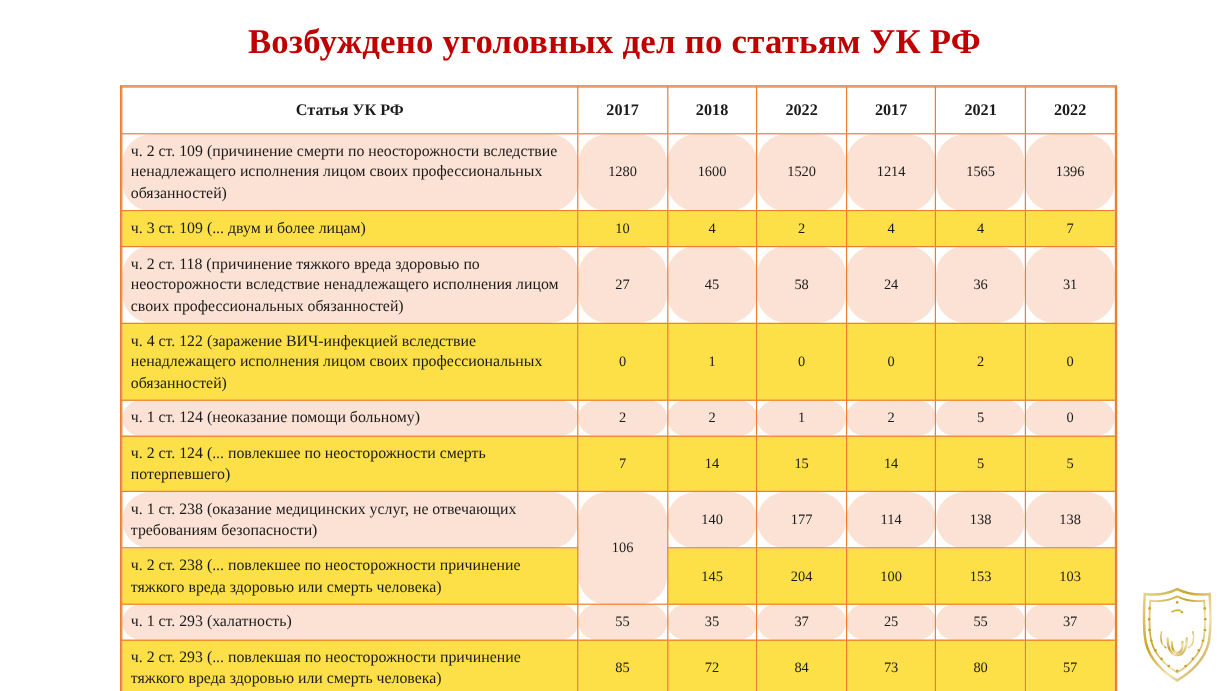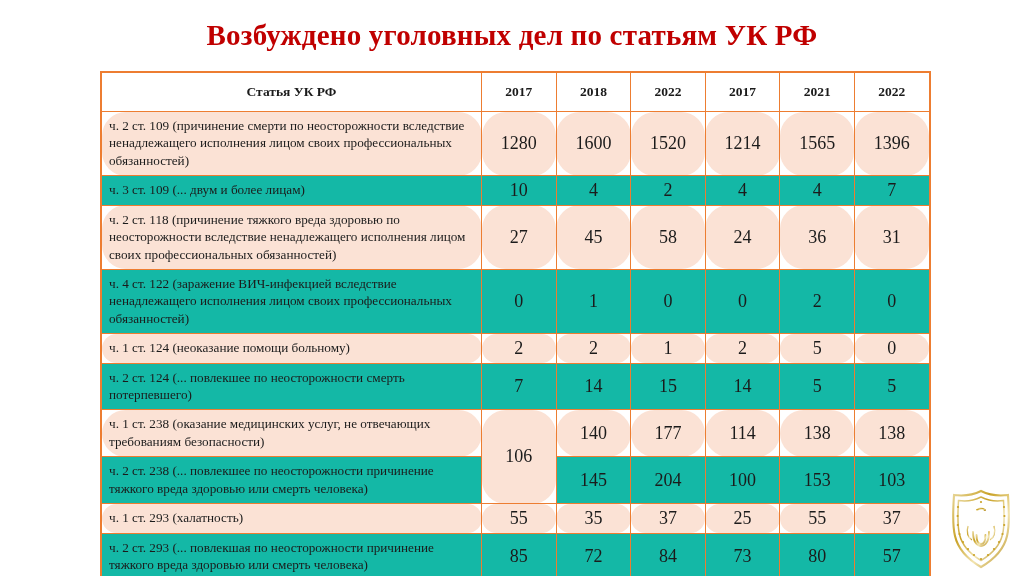--- a/index.html
+++ b/index.html
@@ -87,27 +87,27 @@
 
   
   tbody td.article {
     text-align: left;
     font-size: 13.2px;
     line-height: 1.32;
     padding: 5px 7px 6px 7px;
   }
   tbody td.num {
     text-align: center;
-    font-size: 18px;
+    font-size: 12px;
     padding: 2px 2px;
   }
 
   
   tbody tr.band td { background: #FBE2D5; border-radius: 24px; }
-  tbody tr.plain td { background: #14b8a6; }
+  tbody tr.plain td { background: #fde047; }
   td.band-cell { background: #FBE2D5 !important; }
 
   
   #emblem {
     position: absolute;
     left: 946px;
     top: 488px;
     width: 70px;
     height: 82px;
   }

